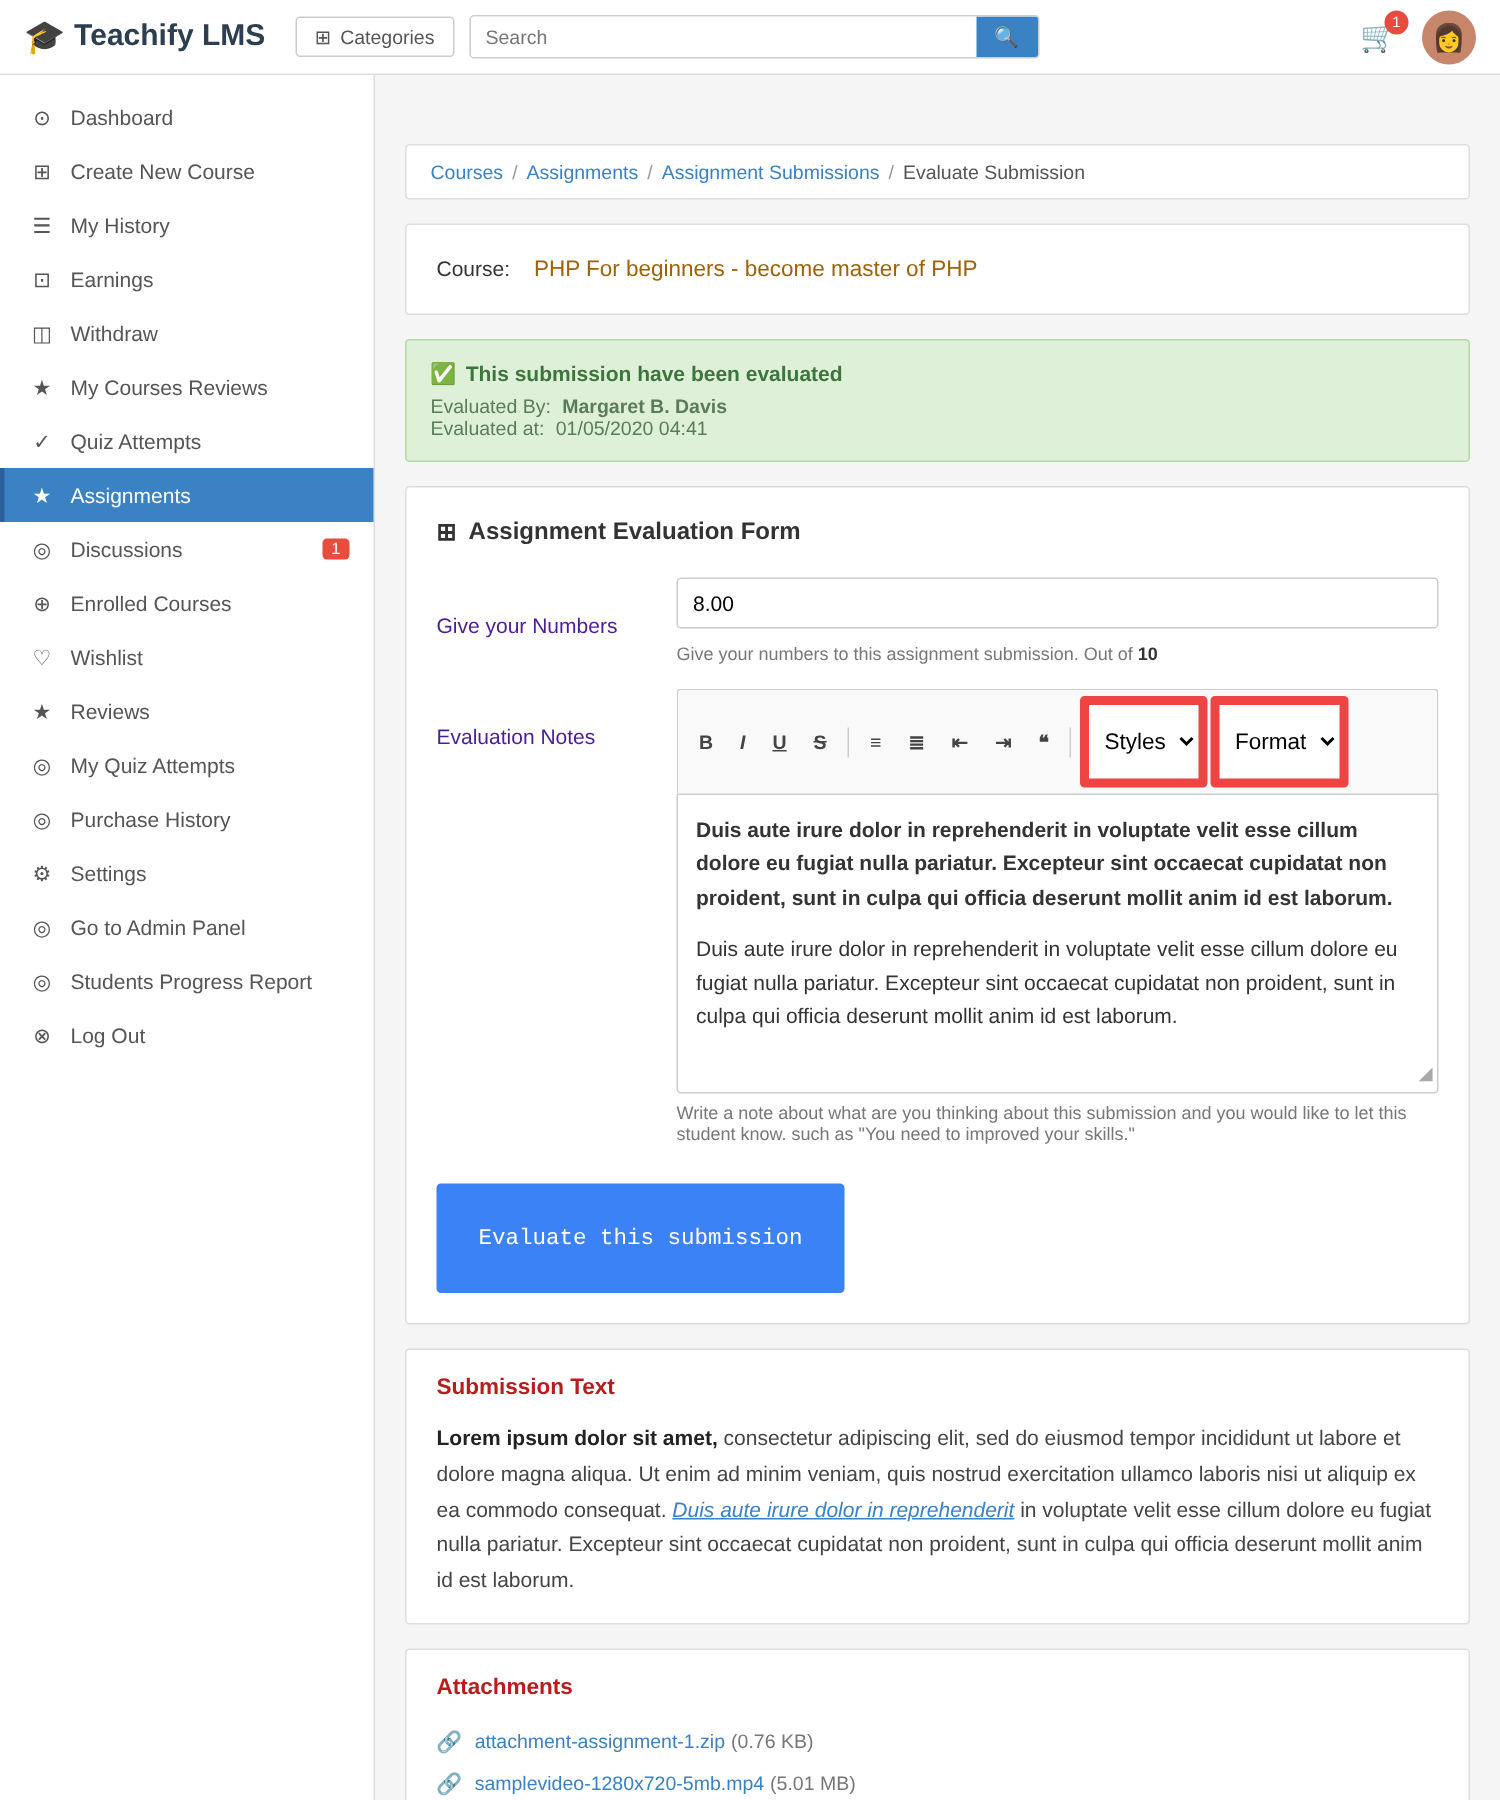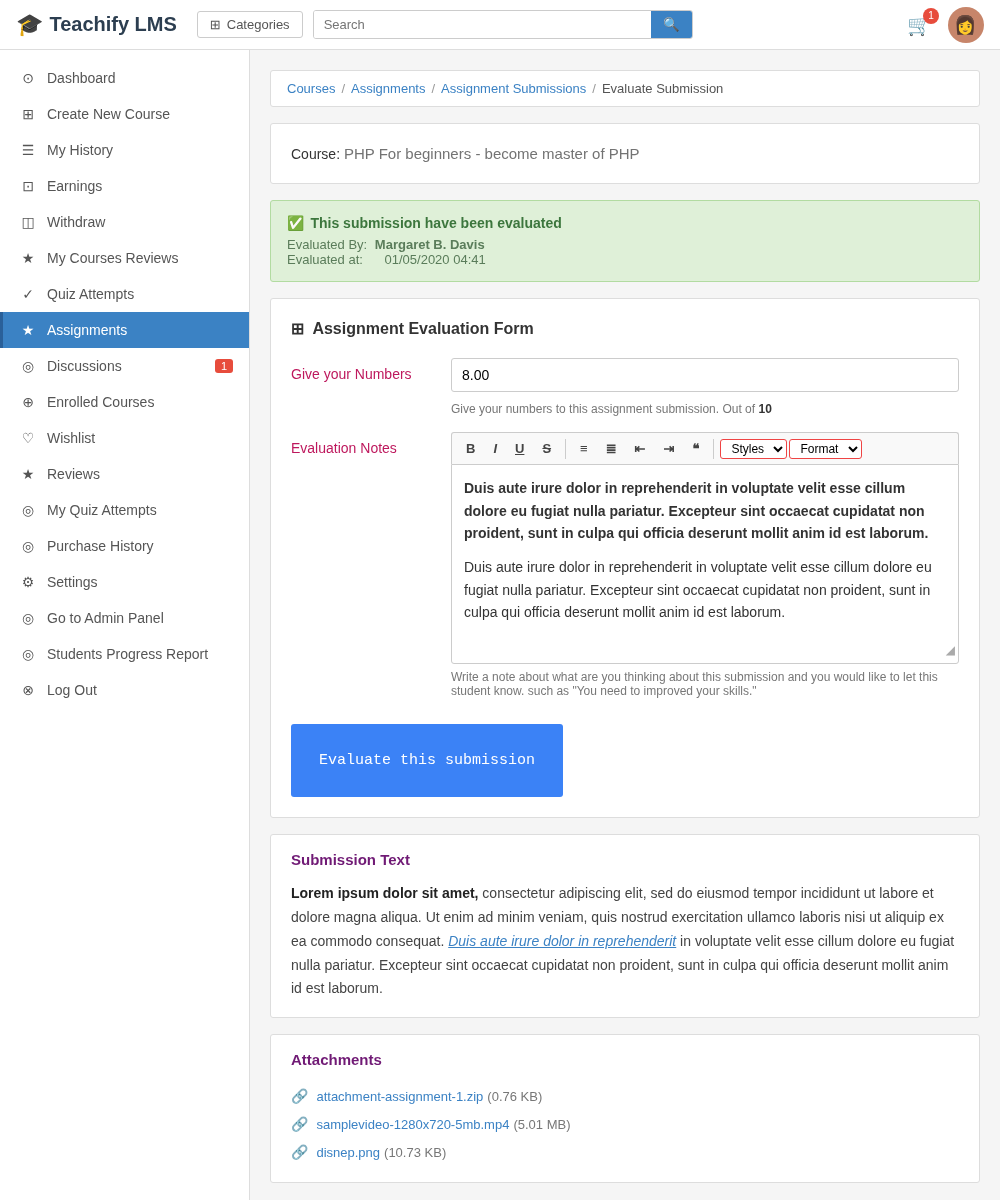--- a/index.html
+++ b/index.html
@@ -156,39 +156,40 @@
     .breadcrumb {
       display: flex;
       align-items: flex-end;
       font-size: 13px;
       color: #555;
       background: #fff;
       padding: 10px 16px;
       border: 1px solid #ddd;
       border-radius: 3px;
       margin-bottom: 16px;
+      margin-top: 26px;
     }
     .breadcrumb a {
       color: #3b82c4;
       text-decoration: none;
     }
     .breadcrumb .sep { margin: 0 6px; color: #999; }
 
     
     .course-info {
       background: #fff;
       border: 1px solid #ddd;
       border-radius: 3px;
       padding: 16px 20px;
       margin-bottom: 16px;
       font-size: 14px;
       line-height: 1.8;
     }
     .course-info .label { color: #333; }
-    .course-info a { color: #737373; text-decoration: none; font-size: 15px; }
+    .course-info a { color: #a16207; text-decoration: none; font-size: 15px; margin-left: 12px; }
 
     
     .alert-success {
       background: #dff0d8;
       border: 1px solid #b2dba1;
       border-radius: 3px;
       padding: 14px 16px;
       color: #3c763d;
       margin-bottom: 16px;
     }
@@ -224,21 +225,22 @@
     }
     .form-row {
       display: flex;
       margin-bottom: 16px;
     }
     .form-label {
       width: 160px;
       flex-shrink: 0;
       padding-top: 8px;
       font-size: 14px;
-      color: #be185d;
+      color: #4c1d95;
+      margin-top: 16px;
     }
     .form-content { flex: 1; }
     .number-input {
       width: 100%;
       padding: 8px 10px;
       border: 1px solid #ccc;
       border-radius: 3px;
       font-size: 14px;
       outline: none;
     }
@@ -265,24 +267,24 @@
       border: 1px solid transparent;
       border-radius: 3px;
       padding: 3px 7px;
       cursor: pointer;
       font-size: 13px;
       color: #444;
       font-weight: bold;
     }
     .editor-sep { width: 1px; height: 20px; background: #ccc; margin: 0 4px; }
     .editor-select {
-      border: 1px solid #ef4444;
-      border-radius: 3px;
-      padding: 1px 6px;
-      font-size: 12px;
+      border: 6px solid #ef4444;
+      border-radius: 3px;
+      padding: 15px 6px;
+      font-size: 15px;
       background: #fff;
       cursor: pointer;
     }
     .editor-body {
       border: 1px solid #ccc;
       border-radius: 0 0 3px 3px;
       min-height: 200px;
       padding: 12px;
       font-size: 14px;
       line-height: 1.6;
@@ -321,21 +323,21 @@
     .submission-card {
       background: #fff;
       border: 1px solid #ddd;
       border-radius: 3px;
       padding: 16px 20px;
       margin-bottom: 16px;
     }
     .section-title {
       font-size: 15px;
       font-weight: bold;
-      color: #701a75;
+      color: #b91c1c;
       margin-bottom: 14px;
     }
     .submission-text {
       font-size: 14px;
       color: #444;
       line-height: 1.7;
     }
     .submission-text strong { color: #222; }
     .submission-text a {
       color: #3b82c4;
@@ -495,21 +497,21 @@
       <div class="alert-title">
         <span>✅</span>
         <span>This submission have been evaluated</span>
       </div>
       <div class="alert-detail">
         <span>Evaluated By:</span>
         <strong style="margin-left:4px;">Margaret B. Davis</strong>
       </div>
       <div class="alert-detail">
         <span>Evaluated at:</span>
-        <span style="margin-left:18px;">01/05/2020 04:41</span>
+        <span style="margin-left:4px;">01/05/2020 04:41</span>
       </div>
     </div>
 
     <div class="eval-form-card">
       <div class="eval-form-title">
         <span>⊞</span>
         <span>Assignment Evaluation Form</span>
       </div>
 
       

